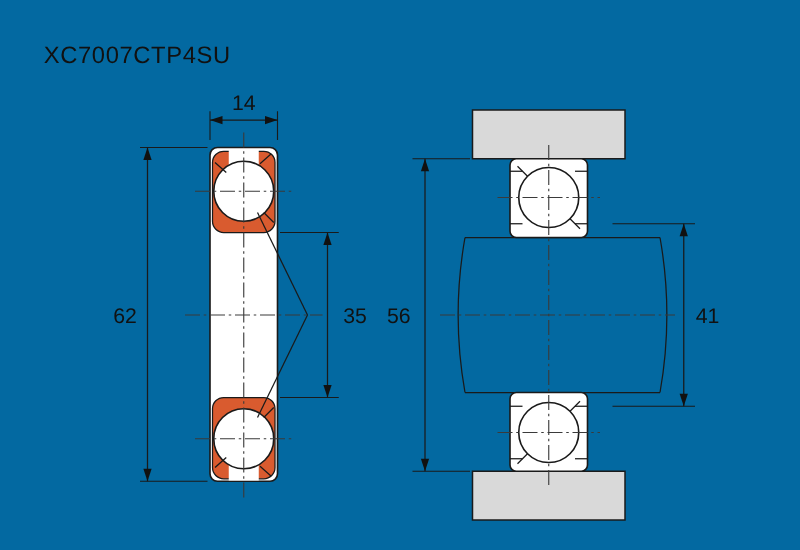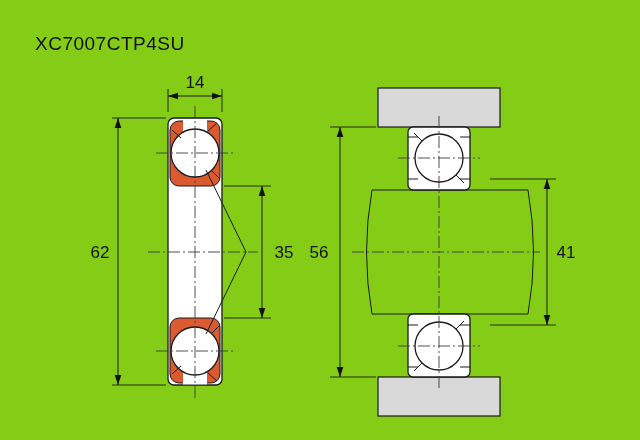--- a/index.html
+++ b/index.html
@@ -1,16 +1,16 @@
 <!DOCTYPE html>
 <html><head>
 <meta charset="utf-8">
 <style>
   html,body{margin:0;padding:0;background:#ffffff;}
-  .canvas{position:relative;width:640px;height:440px;background:#84cc16;overflow:hidden;
+  .canvas{position:relative;width:640px;height:440px;background:#0369a1;overflow:hidden;
           font-family:"Liberation Sans",sans-serif;}
   svg{display:block;}
   text{fill:#111;}
   .title-text{font-size:19px;letter-spacing:.5px;}
   .dim-text{font-size:17px;}
   .outline{fill:#ffffff;stroke:#1a1a1a;stroke-width:1.3;}
   .thin{stroke:#1a1a1a;stroke-width:1;fill:none;}
   .ext{stroke:#1a1a1a;stroke-width:0.9;fill:none;}
   .dimline{stroke:#1a1a1a;stroke-width:1;fill:none;}
   .centerline{stroke:#3a3a3a;stroke-width:0.9;fill:none;stroke-dasharray:12 3 2 3;}

